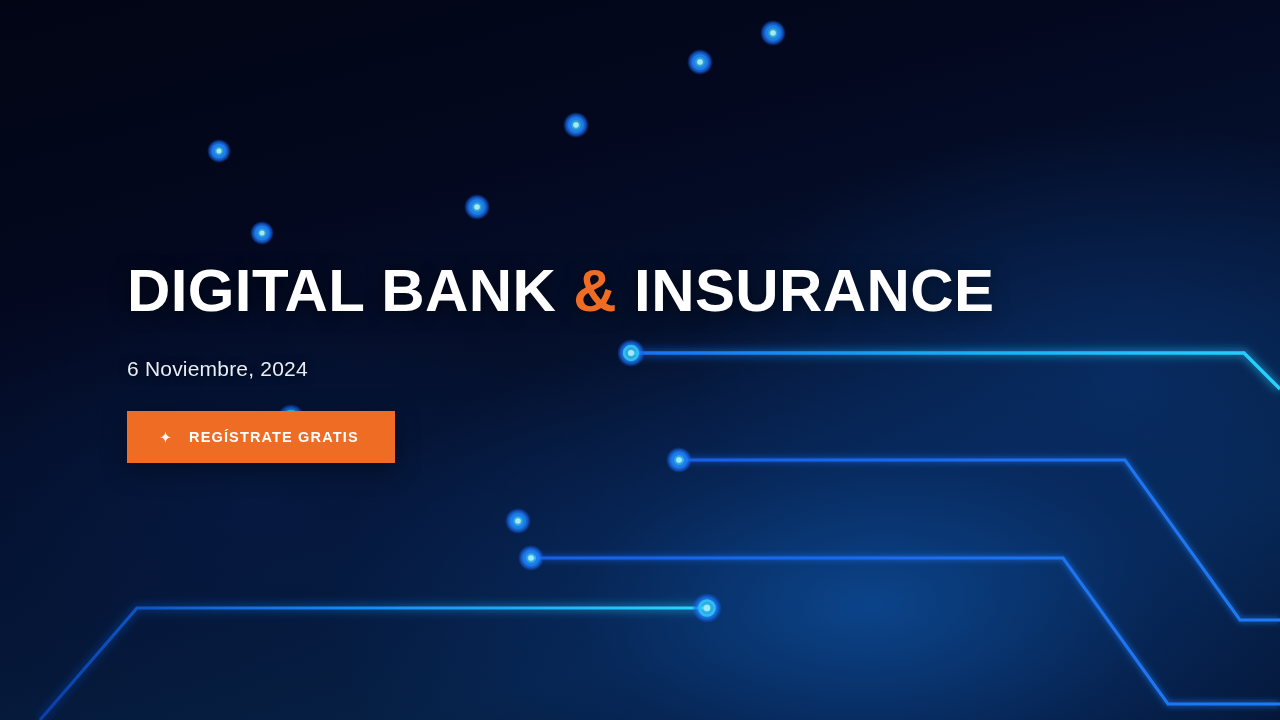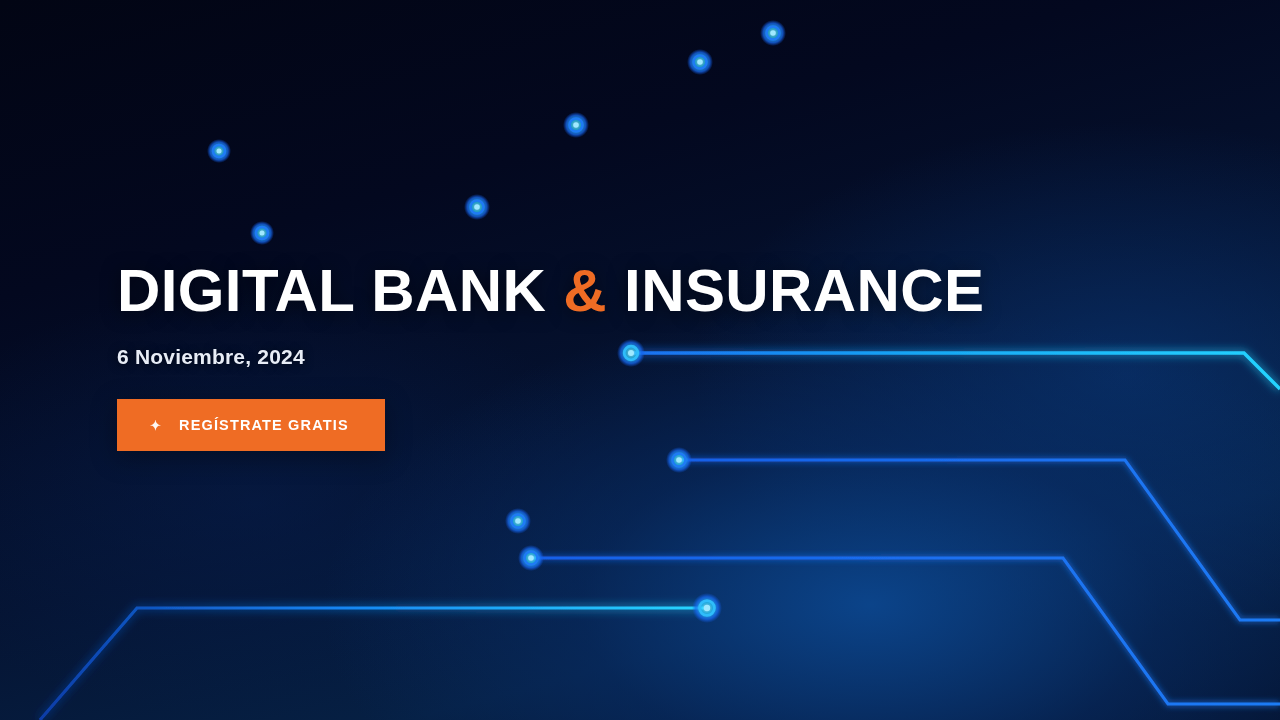--- a/index.html
+++ b/index.html
@@ -30,42 +30,42 @@
     position: absolute;
     inset: 0;
     width: 1280px;
     height: 720px;
     pointer-events: none;
   }
 
   
   .content {
     position: absolute;
-    left: 117px;
+    left: 127px;
     top: 248px;
     width: 920px;
     z-index: 5;
   }
 
   .headline {
     font-size: 60px;
     line-height: 1.42;
     font-weight: bold;
     letter-spacing: 0.4px;
     color: #ffffff;
     text-shadow: 0 2px 18px rgba(0,0,0,0.55);
     white-space: nowrap;
   }
   .headline .amp { color: #ef6c24; }
   .headline .l2 { display: block; }
 
   .date {
-    margin-top: 12px;
+    margin-top: 24px;
     font-size: 21px;
-    font-weight: 700;
+    font-weight: 400;
     letter-spacing: 0.2px;
     color: #e8edf6;
     text-shadow: 0 1px 10px rgba(0,0,0,0.6);
   }
 
   .cta {
     display: inline-flex;
     align-items: center;
     gap: 17px;
     margin-top: 30px;

